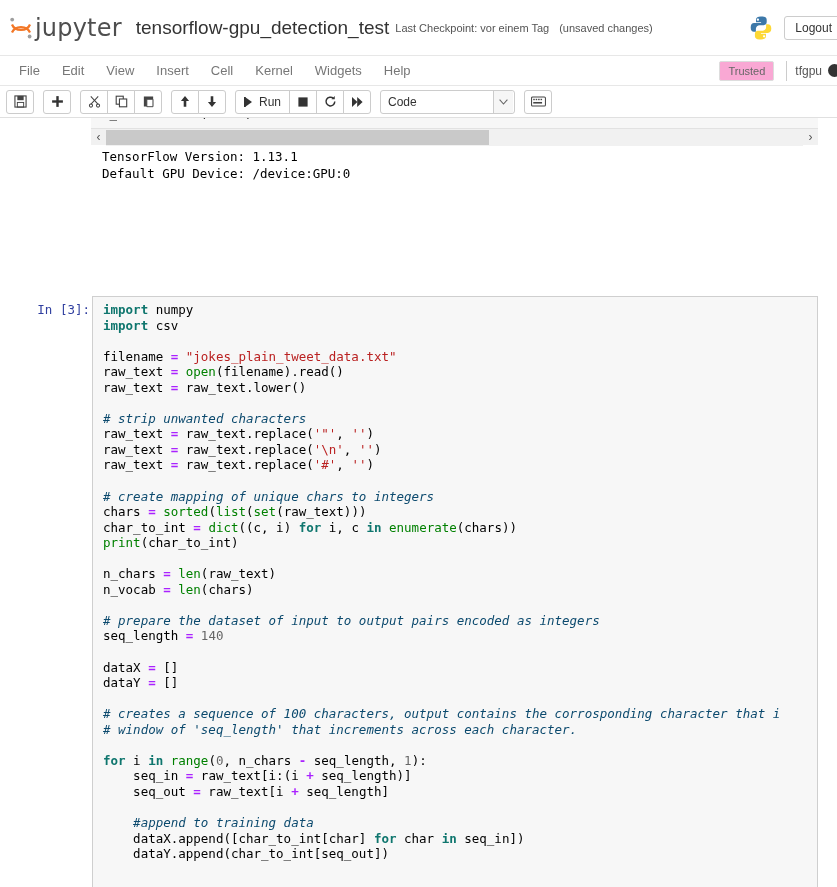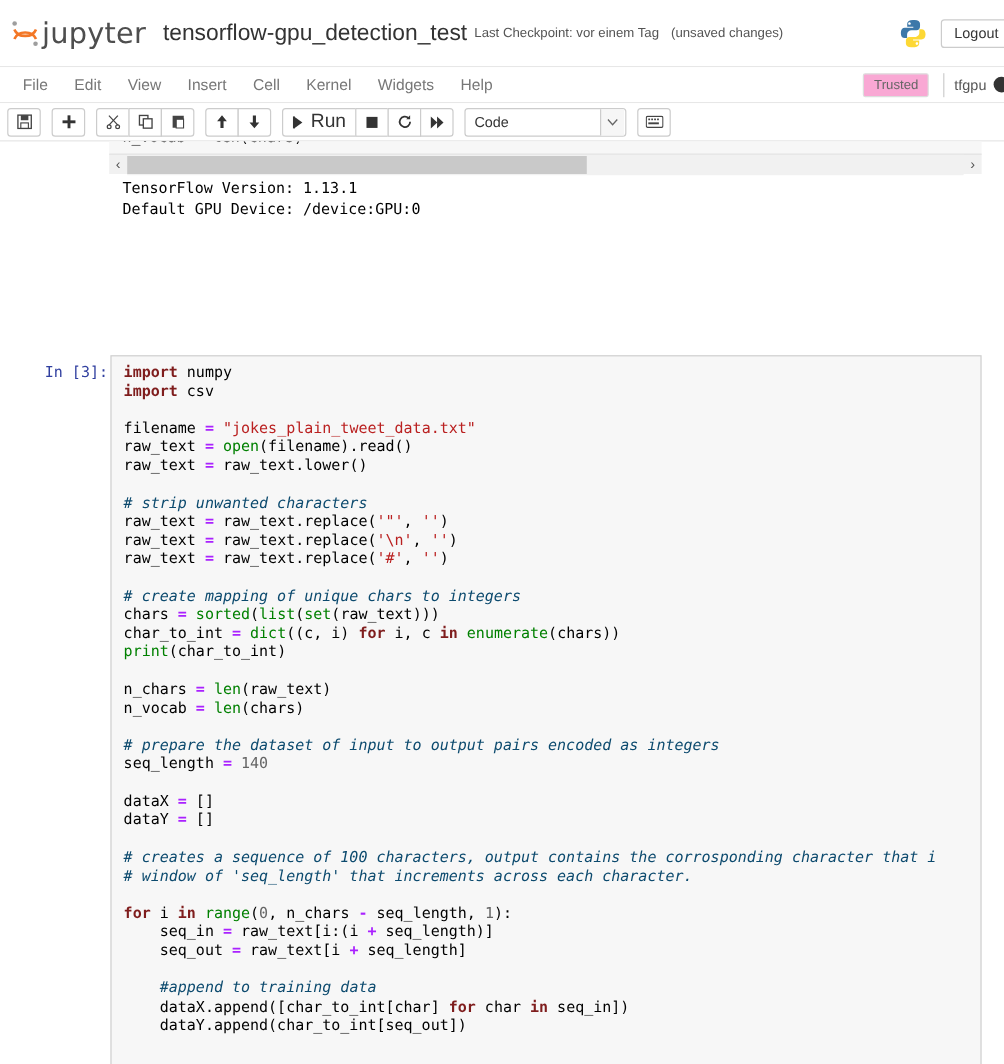--- a/index.html
+++ b/index.html
@@ -120,21 +120,21 @@
     border-bottom: 1px solid #e0e0e0;
     padding-left: 6px;
     gap: 0;
   }
   .tb-group { display: flex; margin-right: 9px; }
   .tb-btn {
     height: 24px; min-width: 28px;
     border: 1px solid #ccc;
     background: #fff;
     display: flex; align-items: center; justify-content: center;
-    font-size: 16px; color: #333;
+    font-size: 12px; color: #333;
     padding: 0 5px;
     margin-left: -1px;
   }
   .tb-group .tb-btn:first-child { margin-left: 0; border-radius: 3px 0 0 3px; }
   .tb-group .tb-btn:last-child { border-radius: 0 3px 3px 0; }
   .tb-group .tb-btn:only-child { border-radius: 3px; }
   .tb-btn.run { padding: 0 8px; gap: 4px; }
   .tb-ico { display:block; }
   .cell-type-select {
     height: 24px;
@@ -233,21 +233,21 @@
   }
   .code-inner {
     padding: 5px 0 4px 10px;
     font-family: "DejaVu Sans Mono", monospace;
     font-size: 12.5px;
     line-height: 15.55px;
     white-space: pre;
     color: #000;
   }
   
-  .k  { color: #7f1d1d; font-weight: bold; }  
+  .k  { color: #0f766e; font-weight: bold; }  
   .nb { color: #008000; }                     
   .s  { color: #ba2121; }                     
   .c  { color: #0c4a6e; font-style: italic; } 
   .o  { color: #aa22ff; font-weight: bold; }  
   .mi { color: #666666; }
 </style>
 </head>
 <body>
 
 <div class="header">

